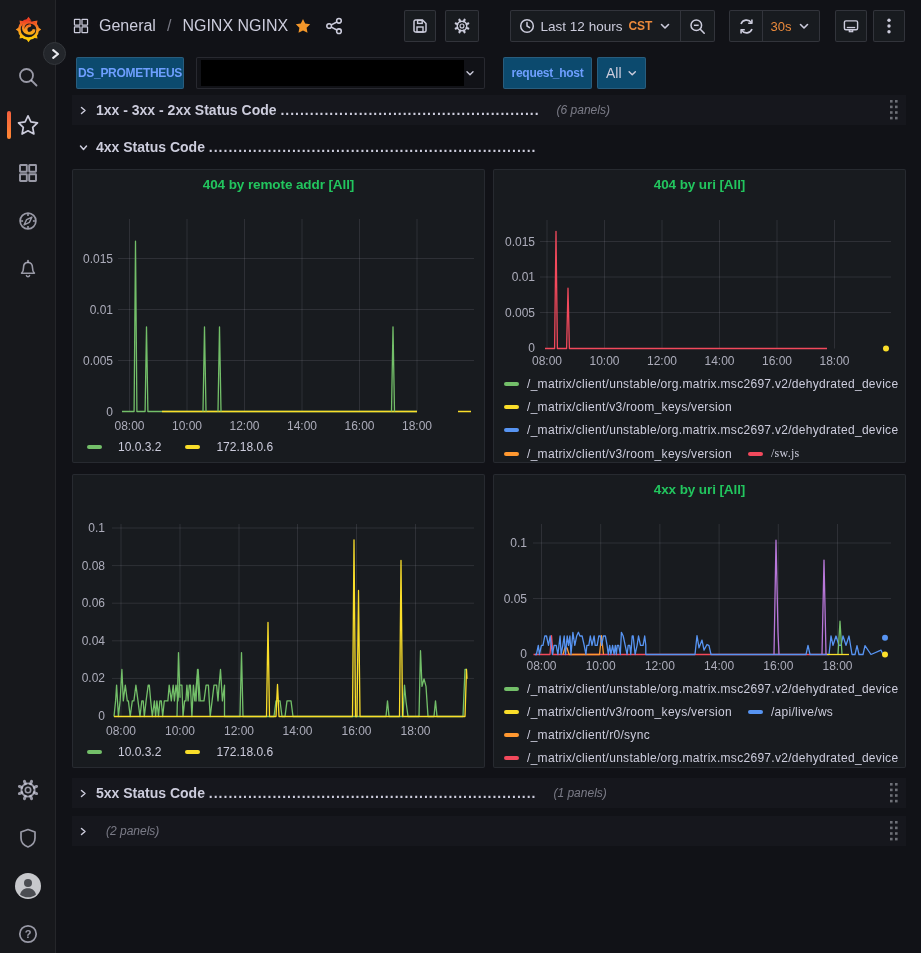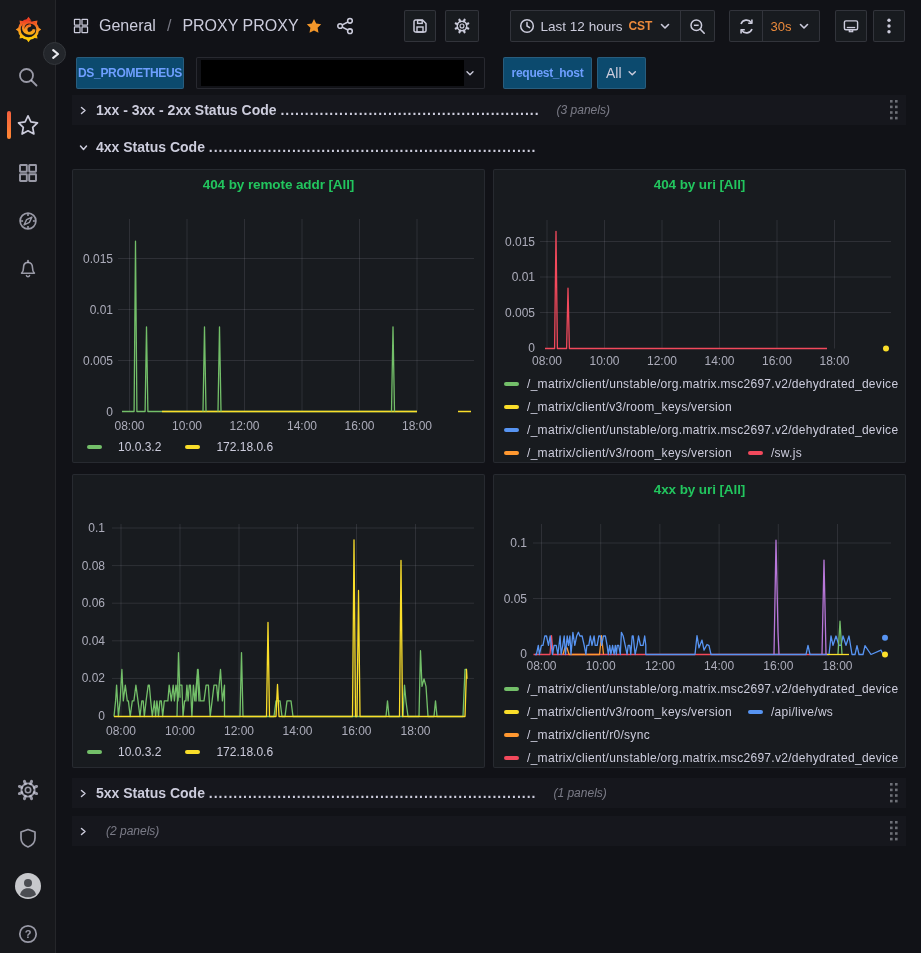--- a/index.html
+++ b/index.html
@@ -148,21 +148,21 @@
 <div id="topnav">
     <div class="crumb">
       <svg class="icon" width="18" height="18" viewBox="0 0 22 22">
         <rect x="3" y="3" width="6.8" height="6.8" rx="0.5" fill="none" stroke="#ccccdc" stroke-width="1.5"></rect>
         <rect x="12.2" y="3" width="6.8" height="6.8" rx="0.5" fill="none" stroke="#ccccdc" stroke-width="1.5"></rect>
         <rect x="3" y="12.2" width="6.8" height="6.8" rx="0.5" fill="none" stroke="#ccccdc" stroke-width="1.5"></rect>
         <rect x="12.2" y="12.2" width="6.8" height="6.8" rx="0.5" fill="none" stroke="#ccccdc" stroke-width="1.5"></rect>
       </svg>
       <span>General</span>
       <span class="sep">/</span>
-      <span>PROXY PROXY</span>
+      <span>NGINX NGINX</span>
       <span style="margin-left:-2px;display:flex;">
         <svg class="icon" width="16" height="16" viewBox="0 0 16 16" style="">
           <polygon points="8,0.9 10.2,5.6 15.2,6.3 11.6,9.8 12.5,14.8 8,12.4 3.5,14.8 4.4,9.8 0.8,6.3 5.8,5.6" fill="#F2962A"></polygon>
         </svg>
       </span>
       <span style="margin-left:5px;display:flex;">
         <svg class="icon" width="18" height="18" viewBox="0 0 20 20">
           <circle cx="15.5" cy="4.2" r="2.6" fill="none" stroke="#ccccdc" stroke-width="1.7"></circle>
           <circle cx="4.6" cy="10" r="2.6" fill="none" stroke="#ccccdc" stroke-width="1.7"></circle>
           <circle cx="15.5" cy="15.8" r="2.6" fill="none" stroke="#ccccdc" stroke-width="1.7"></circle>
@@ -264,21 +264,21 @@
         <path d="M3.5 5.5 L7 9 L10.5 5.5" fill="none" stroke="#ccccdc" stroke-width="1.6" stroke-linecap="round" stroke-linejoin="round"></path>
       </svg>
     </div>
   </div>
 <div id="dash">
     <div class="rowhdr rowbg" style="margin-top:1px;">
       <svg class="icon" width="11" height="11" viewBox="0 0 11 11" style="">
         <path d="M3.5 2.5 L7 5.5 L3.5 8.5" fill="none" stroke="#ccccdc" stroke-width="1.5" stroke-linecap="round" stroke-linejoin="round"></path>
       </svg>
       <span>1xx - 3xx - 2xx Status Code <span class="dots">.....................................................</span></span>
-      <span class="cnt">(3 panels)</span>
+      <span class="cnt">(6 panels)</span>
       <span class="drag">
         <svg class="icon" width="8" height="20" viewBox="0 0 8 20" style="">
           <rect x="0" y="0.0" width="2.6" height="2.6" fill="#6e7077"></rect>
           <rect x="5" y="0.0" width="2.6" height="2.6" fill="#6e7077"></rect>
           <rect x="0" y="5.6" width="2.6" height="2.6" fill="#6e7077"></rect>
           <rect x="5" y="5.6" width="2.6" height="2.6" fill="#6e7077"></rect>
           <rect x="0" y="11.2" width="2.6" height="2.6" fill="#6e7077"></rect>
           <rect x="5" y="11.2" width="2.6" height="2.6" fill="#6e7077"></rect>
           <rect x="0" y="16.799999999999997" width="2.6" height="2.6" fill="#6e7077"></rect>
           <rect x="5" y="16.799999999999997" width="2.6" height="2.6" fill="#6e7077"></rect>
@@ -362,21 +362,21 @@
           <span class="lgtxt" style="margin-right:8px;">/_matrix/client/v3/room_keys/version</span>
         </div>
         <div class="legend lsp" style="top:253px;left:11px;">
           <span class="sw" style="background:#5794F2"></span>
           <span class="lgtxt" style="margin-right:8px;">/_matrix/client/unstable/org.matrix.msc2697.v2/dehydrated_device</span>
         </div>
         <div class="legend lsp" style="top:276px;left:11px;">
           <span class="sw" style="background:#FF9830"></span>
           <span class="lgtxt" style="margin-right:8px;">/_matrix/client/v3/room_keys/version</span>
           <span class="sw" style="background:#F2495C"></span>
-          <span class="lgtxt" style="margin-right:0;">/sw.js</span>
+          <span class="lgtxt" style="margin-right:0;font-family:Liberation Serif, serif;">/sw.js</span>
         </div>
       </div>
     </div>
     <div class="panelrow" style="margin-top:11px;">
       <div class="panel">
         <svg class="chart" width="413" height="294" viewBox="0 0 413 294">
           <line x1="40" y1="53" x2="402" y2="53" stroke="rgba(204,204,220,0.12)" stroke-width="1"></line>
           <line x1="40" y1="90.6" x2="402" y2="90.6" stroke="rgba(204,204,220,0.12)" stroke-width="1"></line>
           <line x1="40" y1="128.2" x2="402" y2="128.2" stroke="rgba(204,204,220,0.12)" stroke-width="1"></line>
           <line x1="40" y1="165.8" x2="402" y2="165.8" stroke="rgba(204,204,220,0.12)" stroke-width="1"></line>

